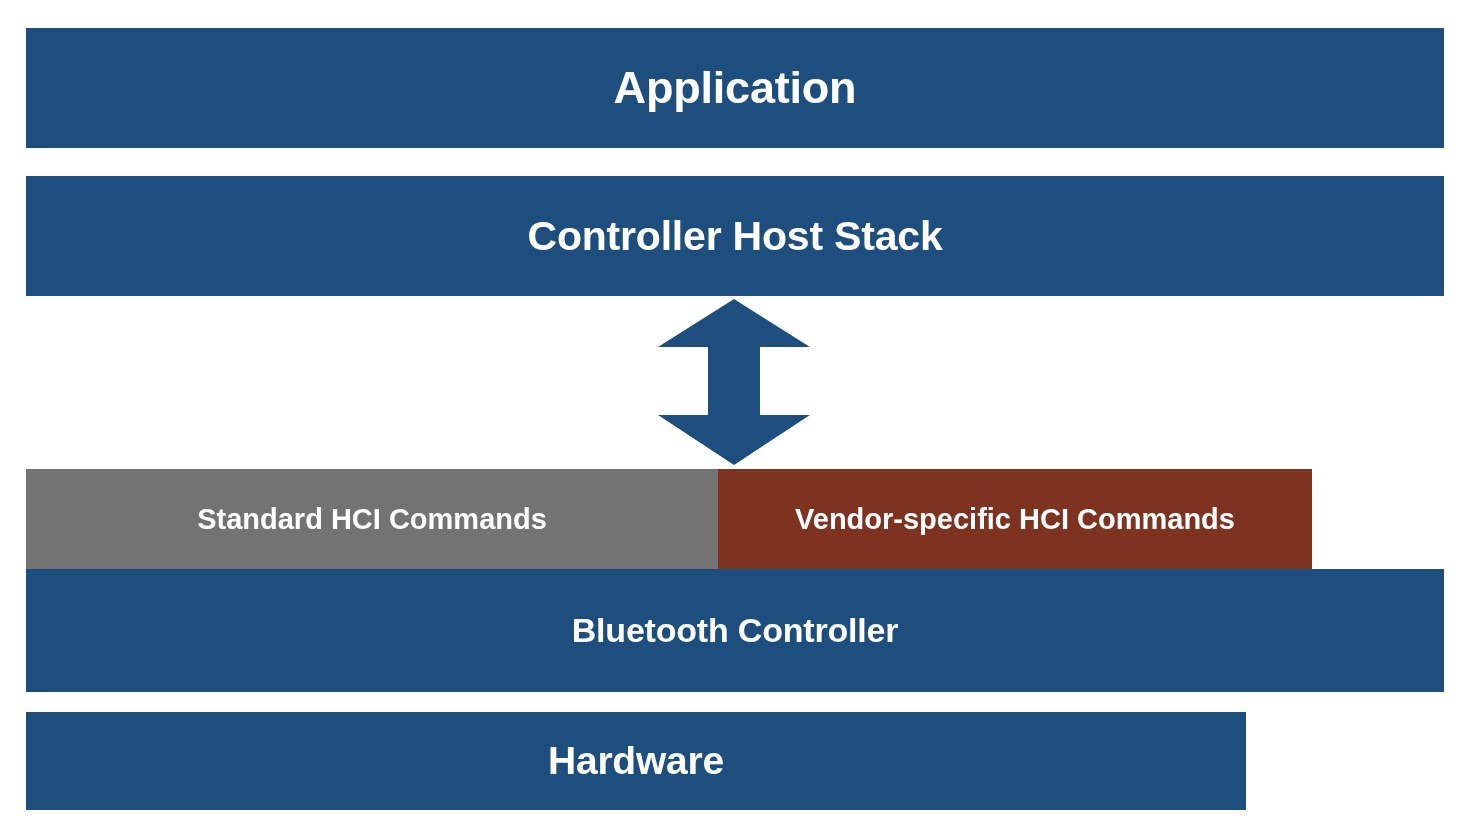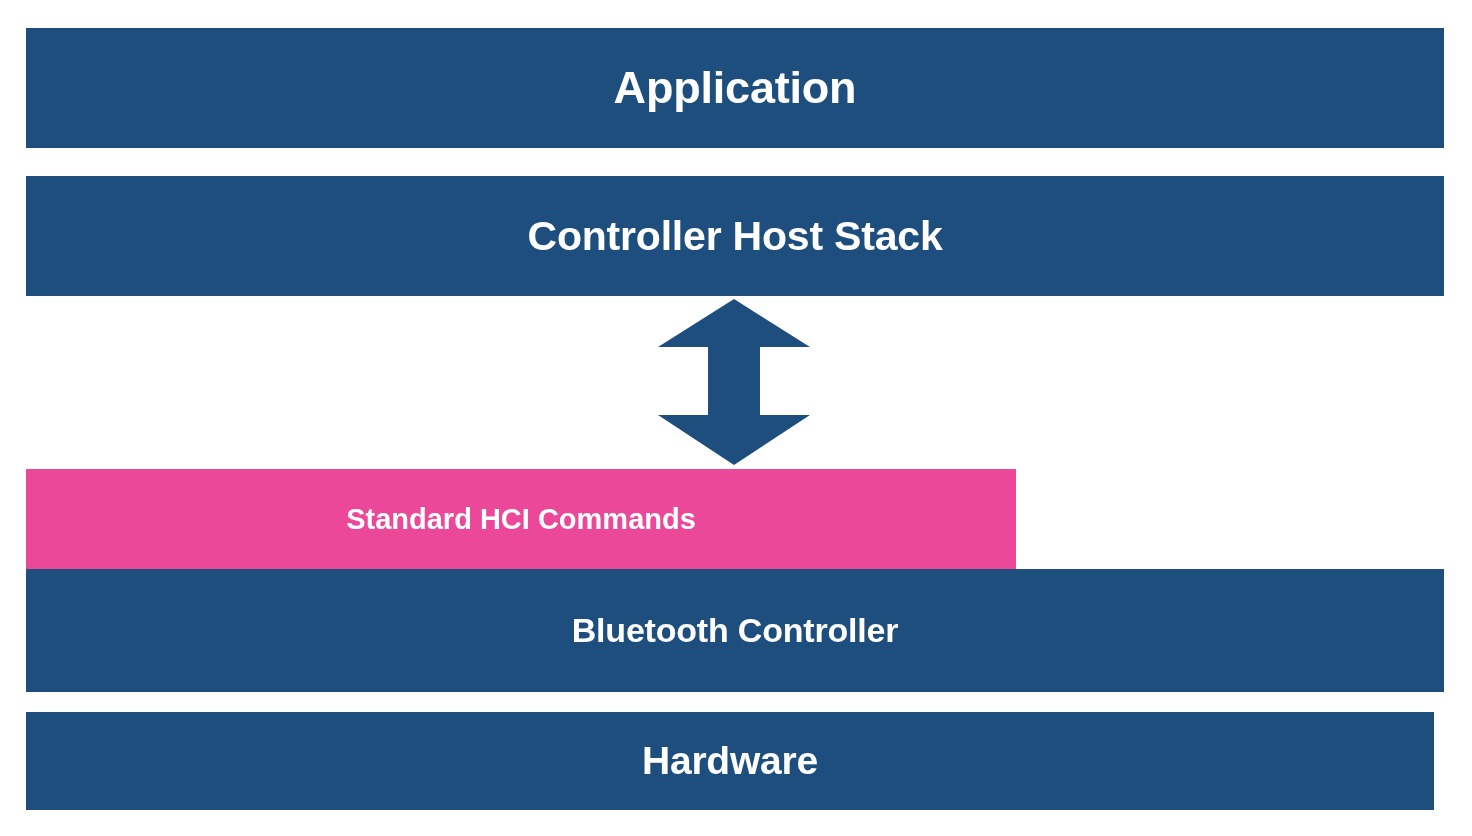--- a/index.html
+++ b/index.html
@@ -75,41 +75,41 @@
     display: flex;
     align-items: center;
     justify-content: center;
     color: #ffffff;
     font-weight: bold;
     font-size: 29px;
     white-space: nowrap;
     box-sizing: border-box;
   }
   #hci-standard {
-    width: 990px;
-    background: #ec4899;
+    width: 692px;
+    background: #737373;
   }
   #hci-vendor {
     width: 594px;
     background: #7E3320;
   }
   
   #layer-controller {
     left: 26px;
     top: 569px;
     width: 1418px;
     height: 123px;
     background: #1D4E7E;
     font-size: 34px;
   }
   
   #layer-hardware {
     left: 26px;
     top: 712px;
-    width: 1408px;
+    width: 1220px;
     height: 98px;
     background: #1D4E7E;
     font-size: 39px;
   }
 </style>
 </head>
 <body>
 
 <div id="diagram">
 
@@ -124,20 +124,23 @@
   <div id="arrow-region">
     <svg viewBox="0 0 152 166" xmlns="http://www.w3.org/2000/svg">
       <polygon points="76,0 152,48 102,48 102,116 152,116 76,166 0,116 50,116 50,48 0,48" fill="#1D4E7E"></polygon>
     </svg>
   </div>
 
   <div id="hci-row">
     <div class="hci-cell" id="hci-standard">
       <span>Standard HCI Commands</span>
     </div>
+    <div class="hci-cell" id="hci-vendor">
+      <span>Vendor-specific HCI Commands</span>
+    </div>
   </div>
 
   <div class="layer" id="layer-controller">
     <span>Bluetooth Controller</span>
   </div>
 
   <div class="layer" id="layer-hardware">
     <span>Hardware</span>
   </div>
 

